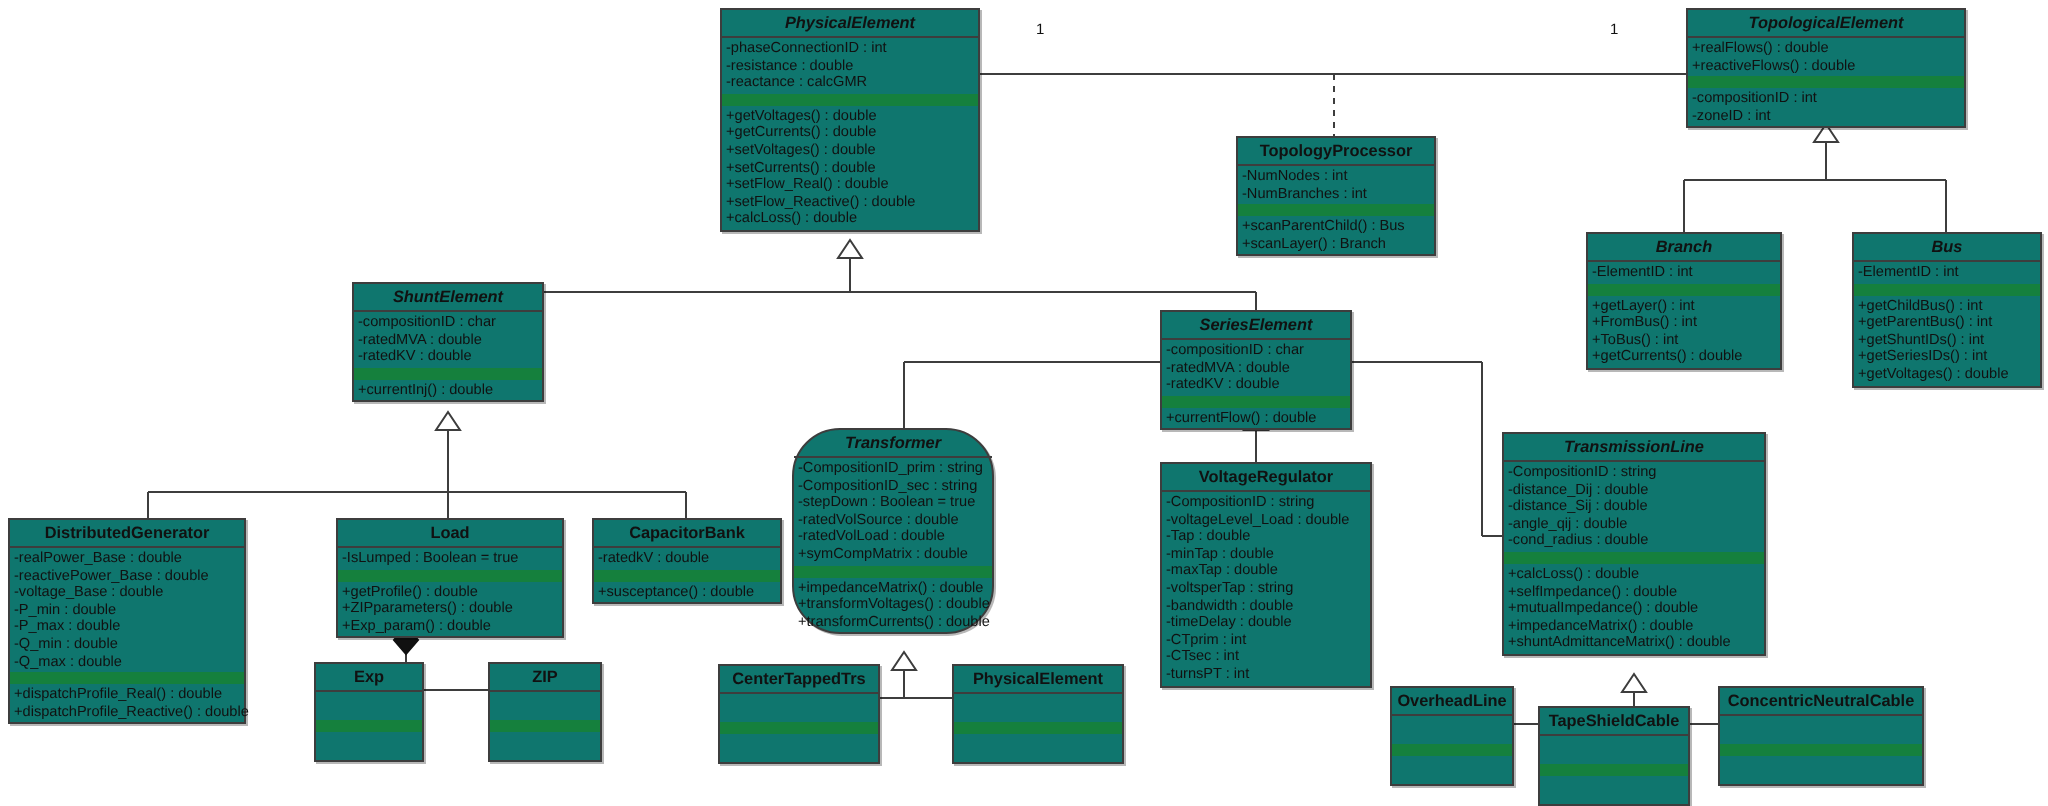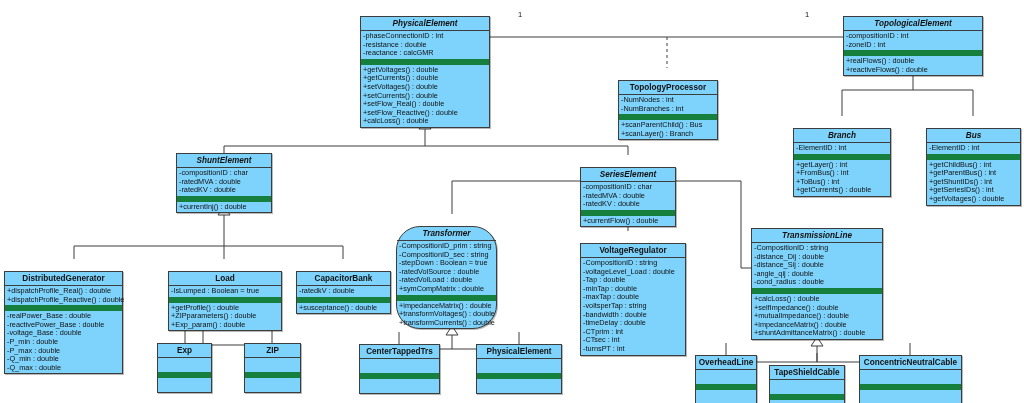--- a/index.html
+++ b/index.html
@@ -1,21 +1,21 @@
 <!DOCTYPE html>
 <html><head>
 <meta charset="utf-8">
 <style>
   html,body{margin:0;padding:0;background:#ffffff;}
   body{width:1024px;height:403px;position:relative;overflow:hidden;
        font-family:"Liberation Sans","DejaVu Sans",sans-serif;}
   #canvas{position:absolute;left:0;top:0;width:1024px;height:403px;}
   svg.lines{position:absolute;left:0;top:0;width:1024px;height:403px;pointer-events:none;}
-  .cls{position:absolute;box-sizing:border-box;border:1px solid #3d3d3d;background:#7dd3fc;
-       box-shadow:1px 1px 0 rgba(0,0,0,0.28);margin-top:12px;}
+  .cls{position:absolute;box-sizing:border-box;border:1px solid #3d3d3d;background:#0f766e;
+       box-shadow:1px 1px 0 rgba(0,0,0,0.28);}
   .cls .hdr{text-align:center;font-size:8.2px;font-weight:bold;padding:2px 2px 2px 2px;
             border-bottom:1px solid #3d3d3d;line-height:9px;color:#111;}
   .cls.abstract .hdr{font-style:italic;}
   .cls .sec{border-bottom:6px solid #15803d;padding:1px 0 1px 0;}
   .cls .sec:last-child{border-bottom:none;}
   .cls .row{font-size:7.3px;line-height:8.6px;padding:0 1px 0 2px;white-space:nowrap;color:#111;}
   .cls .sec.empty{height:12px;}
   .mult{position:absolute;font-size:7.5px;color:#111;}
 </style>
 </head>
@@ -76,26 +76,26 @@
           <div class="row">+setVoltages() : double</div>
           <div class="row">+setCurrents() : double</div>
           <div class="row">+setFlow_Real() : double</div>
           <div class="row">+setFlow_Reactive() : double</div>
           <div class="row">+calcLoss() : double</div>
         </div>
       </div>
       <div class="cls abstract" style="left: 843px; top: 4px; width: 140px;">
         <div class="hdr">TopologicalElement</div>
         <div class="sec">
+          <div class="row">+realFlows() : double</div>
+          <div class="row">+reactiveFlows() : double</div>
+        </div>
+        <div class="sec">
           <div class="row">-compositionID : int</div>
           <div class="row">-zoneID : int</div>
-        </div>
-        <div class="sec">
-          <div class="row">+realFlows() : double</div>
-          <div class="row">+reactiveFlows() : double</div>
         </div>
       </div>
       <div class="cls" style="left: 618px; top: 68px; width: 100px;">
         <div class="hdr">TopologyProcessor</div>
         <div class="sec">
           <div class="row">-NumNodes : int</div>
           <div class="row">-NumBranches : int</div>
         </div>
         <div class="sec">
           <div class="row">+scanParentChild() : Bus</div>
@@ -194,32 +194,32 @@
           <div class="row">+calcLoss() : double</div>
           <div class="row">+selfImpedance() : double</div>
           <div class="row">+mutualImpedance() : double</div>
           <div class="row">+impedanceMatrix() : double</div>
           <div class="row">+shuntAdmittanceMatrix() : double</div>
         </div>
       </div>
       <div class="cls" style="left: 4px; top: 259px; width: 119px;">
         <div class="hdr">DistributedGenerator</div>
         <div class="sec">
-          <div class="row">+dispatchProfile_Real() : double</div>
-          <div class="row">+dispatchProfile_Reactive() : double</div>
-        </div>
-        <div class="sec">
           <div class="row">-realPower_Base : double</div>
           <div class="row">-reactivePower_Base : double</div>
           <div class="row">-voltage_Base : double</div>
           <div class="row">-P_min : double</div>
           <div class="row">-P_max : double</div>
           <div class="row">-Q_min : double</div>
           <div class="row">-Q_max : double</div>
         </div>
+        <div class="sec">
+          <div class="row">+dispatchProfile_Real() : double</div>
+          <div class="row">+dispatchProfile_Reactive() : double</div>
+        </div>
       </div>
       <div class="cls" style="left: 168px; top: 259px; width: 114px;">
         <div class="hdr">Load</div>
         <div class="sec">
           <div class="row">-IsLumped : Boolean = true</div>
         </div>
         <div class="sec">
           <div class="row">+getProfile() : double</div>
           <div class="row">+ZIPparameters() : double</div>
           <div class="row">+Exp_param() : double</div>

